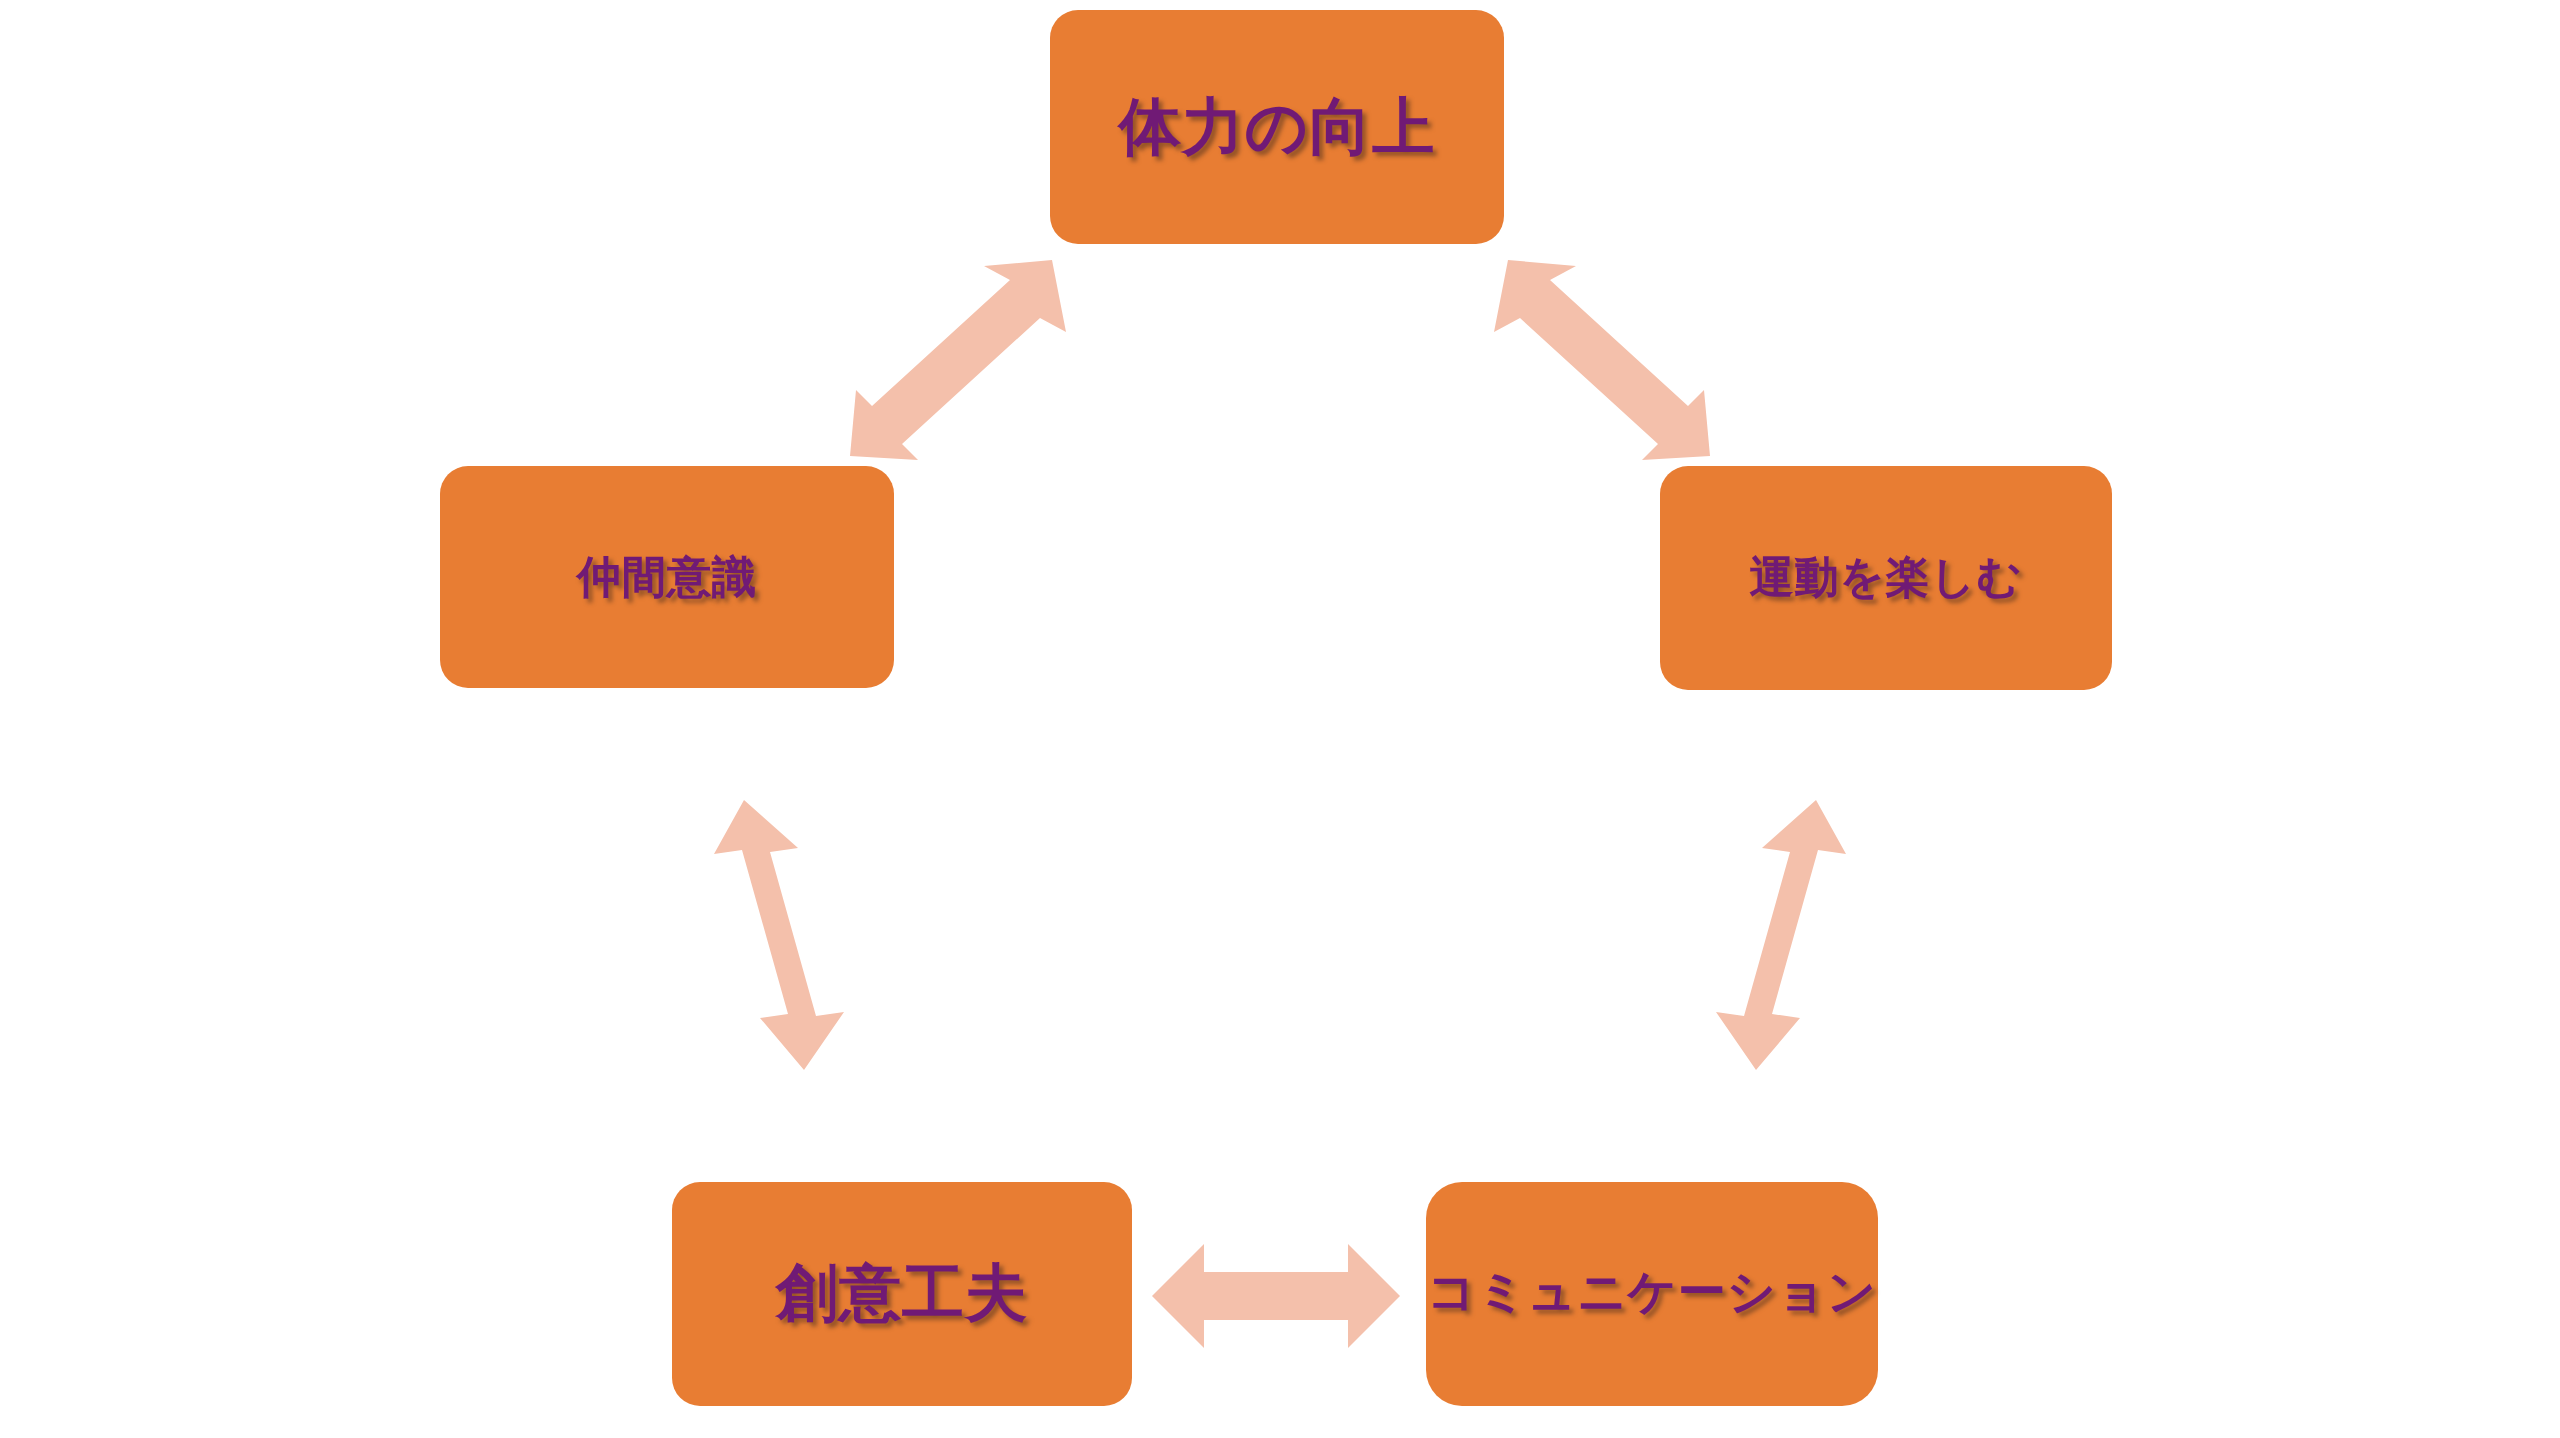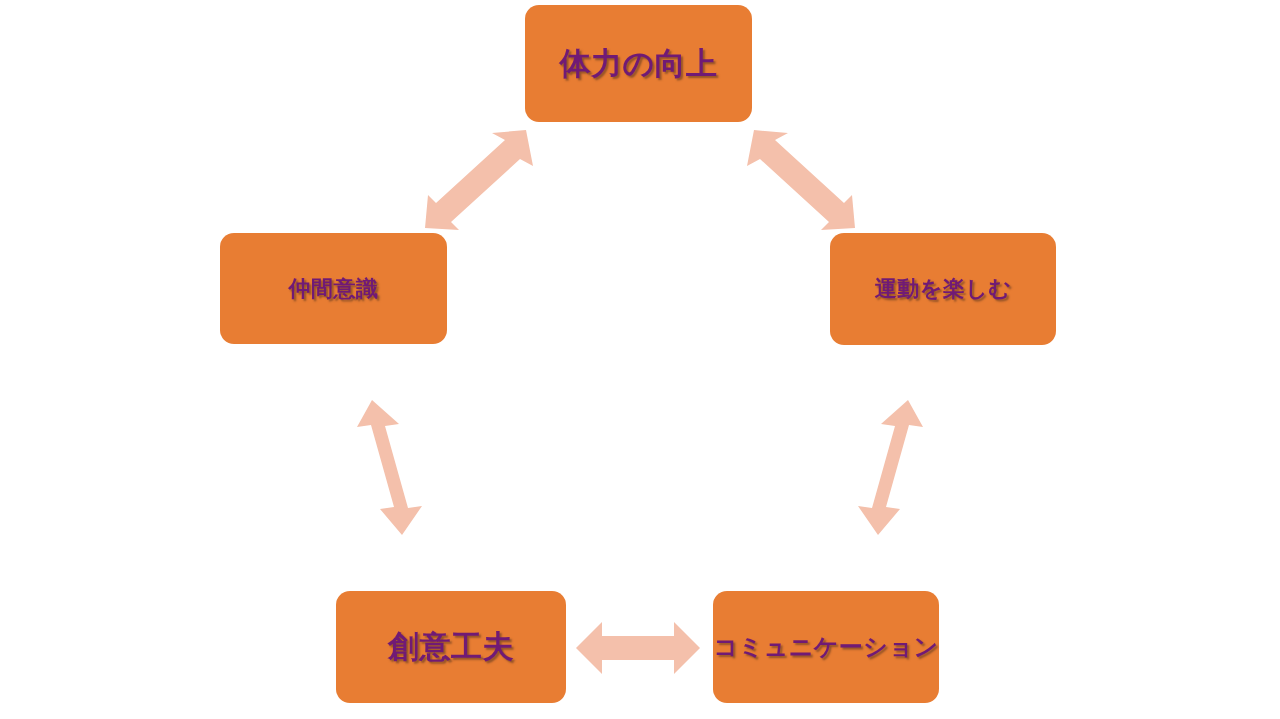--- a/index.html
+++ b/index.html
@@ -39,21 +39,21 @@
   .node-label {
     display: block;
     line-height: 1.15;
     white-space: nowrap;
   }
 
   #node-fitness      { left: 525px; top: 5px;   width: 227px; height: 117px; font-size: 31px; }
   #node-fellowship   { left: 220px; top: 233px; width: 227px; height: 111px; font-size: 22px; }
   #node-enjoy        { left: 830px; top: 233px; width: 226px; height: 112px; font-size: 22px; }
   #node-creativity   { left: 336px; top: 591px; width: 230px; height: 112px; font-size: 31px; }
-  #node-communication{ left: 713px; top: 591px; width: 226px; height: 112px; font-size: 24px; }
+  #node-communication{ left: 713px; top: 591px; width: 226px; height: 112px; font-size: 24px; border-radius: 18px; }
 
   
   .arrow-svg {
     position: absolute;
     overflow: visible;
     pointer-events: none;
   }
   .arrow-shape { fill: #f4c0ab; }
 
   #arrow-fellowship-fitness { left: 425px; top: 128px; width: 120px; height: 105px; }

